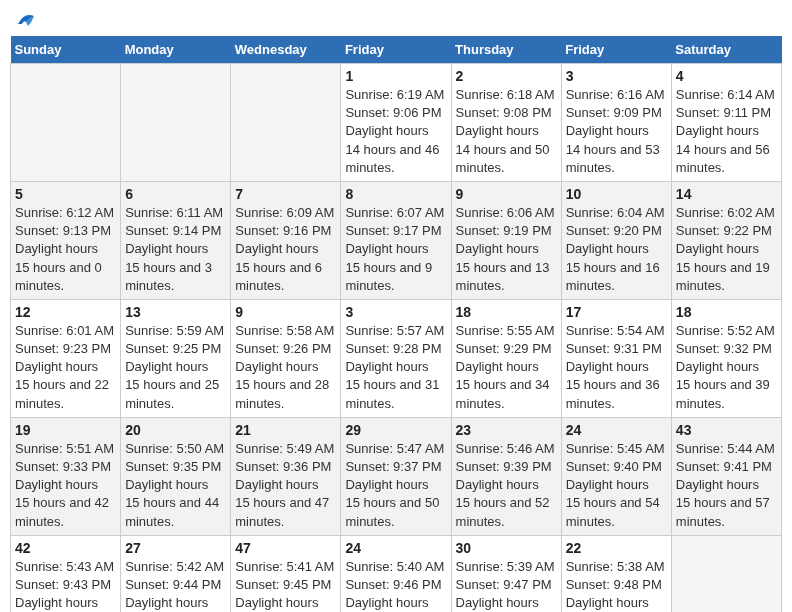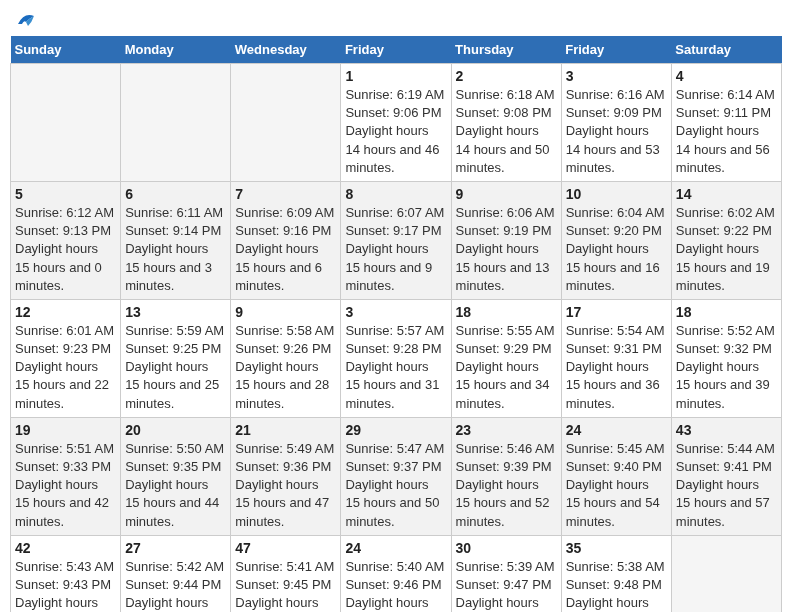--- a/index.html
+++ b/index.html
@@ -252,19 +252,19 @@
         </td>
         <td>
           <div class="day-num">24</div>
           <div class="day-info">Sunrise: 5:40 AM<br>Sunset: 9:46 PM<br>Daylight hours<br>16 hours and 6 minutes.</div>
         </td>
         <td>
           <div class="day-num">30</div>
           <div class="day-info">Sunrise: 5:39 AM<br>Sunset: 9:47 PM<br>Daylight hours<br>16 hours and 8 minutes.</div>
         </td>
         <td>
-          <div class="day-num">35</div>
+          <div class="day-num">22</div>
           <div class="day-info">Sunrise: 5:38 AM<br>Sunset: 9:48 PM<br>Daylight hours<br>16 hours and 9 minutes.</div>
         </td>
         <td class="empty"></td>
       </tr>
     </tbody>
 </table>
 
 </body></html>

